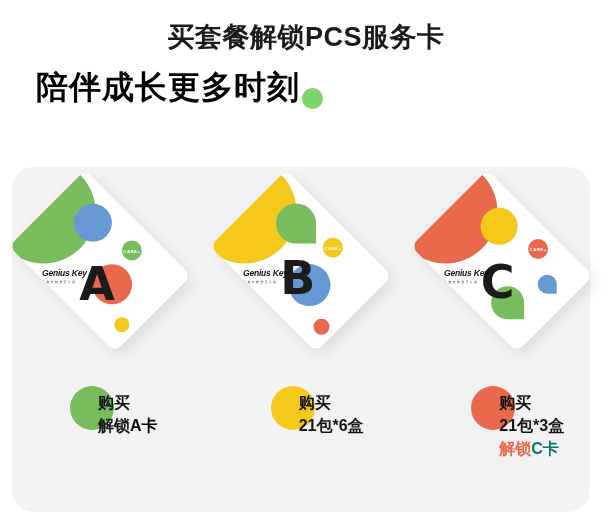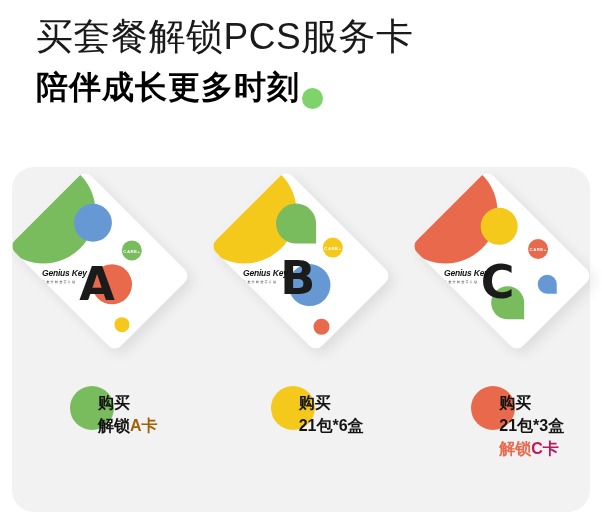--- a/index.html
+++ b/index.html
@@ -8,22 +8,22 @@
     background:#ffffff;
     font-family:"Liberation Sans","DejaVu Sans",sans-serif;
     overflow:hidden;
     position:relative;
   }
   .promo-root{position:relative;width:602px;height:525px;}
 
   
   .heading-block{position:absolute;left:36px;top:16px;width:540px;}
   .headline-sub{
-    font-size:37px;line-height:42px;color:#1a1a1a;
-    font-weight:400;letter-spacing:0.5px;white-space:nowrap;
+    font-size:27px;line-height:42px;color:#1a1a1a;
+    font-weight:700;letter-spacing:0.5px;white-space:nowrap;text-align:center;
   }
   .headline-main-row{display:flex;align-items:flex-end;margin-top:4px;}
   .headline-main{
     font-size:32px;line-height:50px;color:#000;
     font-weight:bold;letter-spacing:1px;white-space:nowrap;
   }
   .headline-dot{
     width:21px;height:21px;border-radius:50%;
     background:#7ED46A;margin-left:2px;margin-bottom:3px;flex:none;
   }
@@ -191,36 +191,36 @@
     </div>
 
   </div>
 
   <div class="offer-row">
 
     <div class="offer">
       <div class="offer-dot" style="background:#79BC5E"></div>
       <div class="offer-text">
         <span class="offer-line">购买</span>
-        <span class="offer-line ln3"><span style="color:#141414">解锁</span><span class="accent" style="color:#a16207">A卡</span></span>
+        <span class="offer-line ln3"><span style="color:#141414">解锁</span><span class="accent" style="color:#000000">A卡</span></span>
       </div>
     </div>
 
     <div class="offer">
       <div class="offer-dot" style="background:#F4C91C"></div>
       <div class="offer-text">
         <span class="offer-line">购买</span>
         <span class="offer-line">21包*6盒</span>
       </div>
     </div>
 
     <div class="offer">
       <div class="offer-dot" style="background:#E8694C"></div>
       <div class="offer-text">
         <span class="offer-line">购买</span>
         <span class="offer-line">21包*3盒</span>
-        <span class="offer-line ln3"><span style="color:#E8694C">解锁</span><span class="accent" style="color:#be185d">C卡</span></span>
+        <span class="offer-line ln3"><span style="color:#E8694C">解锁</span><span class="accent" style="color:#0f766e">C卡</span></span>
       </div>
     </div>
 
   </div>
 
 </div>
 
 </body></html>

